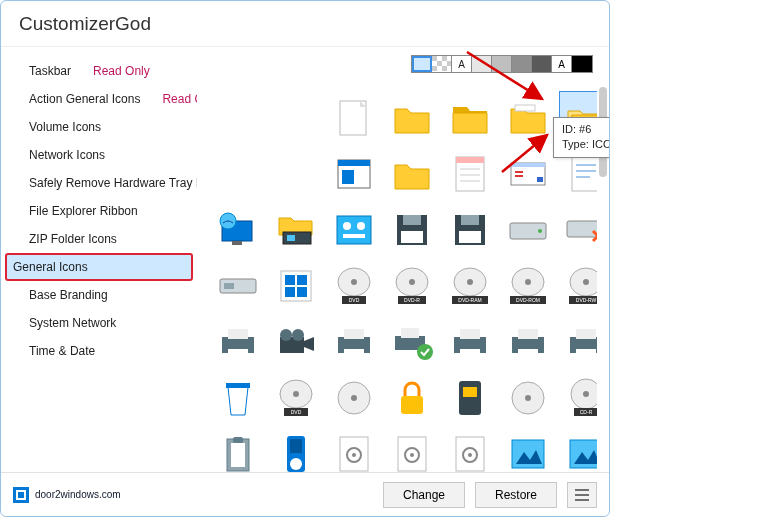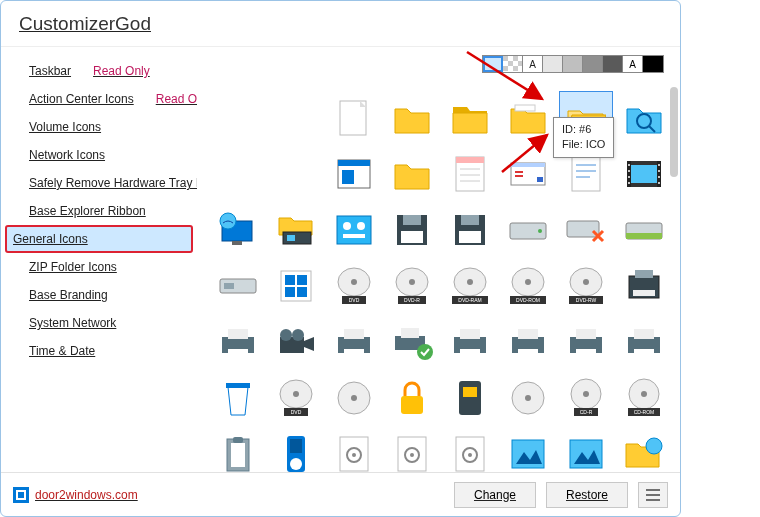--- a/index.html
+++ b/index.html
@@ -1,37 +1,37 @@
 <!DOCTYPE html>
 <html><head>
 <meta charset="utf-8">
 <style>
   * { box-sizing: border-box; margin: 0; padding: 0; }
   html, body { width: 760px; height: 517px; font-family: "Segoe UI", Arial, sans-serif; font-size: 12px; color: #222; background: #fff; }
-  .window { width: 681px; height: 517px; border: 1px solid #9bc3e6; border-radius: 6px; display: flex; flex-direction: column; overflow: hidden; position: relative; text-decoration: underline; }
+  .window { width: 610px; height: 517px; border: 1px solid #9bc3e6; border-radius: 6px; display: flex; flex-direction: column; overflow: hidden; position: relative; }
   .titlebar { height: 46px; display: flex; align-items: center; padding-left: 18px; font-size: 19px; color: #333; border-bottom: 1px solid #eee; }
   .body { flex: 1; display: flex; min-height: 0; position: relative; }
   .sidebar { width: 196px; padding-top: 10px; overflow-y: auto; }
   .sidebar-item { display: flex; align-items: center; height: 28px; padding-left: 28px; font-size: 12px; cursor: pointer; white-space: nowrap; }
   .sidebar-item .label { flex: 0 0 auto; }
   .sidebar-item .note { margin-left: 22px; color: #be185d; }
   .sidebar-item.selected { background: #cde8ff; border: 2px solid #d23; border-radius: 3px; margin: 0 4px; padding-left: 6px; }
   .main { flex: 1; position: relative; overflow: hidden; }
   .swatches { position: absolute; top: 8px; right: 16px; display: flex; border: 1px solid #888; }
   .swatch { width: 20px; height: 16px; border-right: 1px solid #888; display: flex; align-items: center; justify-content: center; font-size: 10px; }
   .swatch:last-child { border-right: none; }
   .swatch.sel { outline: 2px solid #3a8ee6; outline-offset: -2px; background: #cde8ff; }
   .icon-scroll { position: absolute; top: 30px; left: 0; right: 12px; bottom: 0; overflow: hidden; }
   .icon-grid { display: grid; grid-template-columns: repeat(9, 54px); gap: 2px 4px; padding-left: 14px; padding-top: 14px; }
   .icon-cell { width: 54px; height: 54px; display: flex; align-items: center; justify-content: center; border: 1px solid transparent; }
   .icon-cell.selected { background: #cde8ff; border: 1px solid #3a8ee6; }
   .scrollbar { position: absolute; top: 30px; right: 2px; width: 8px; bottom: 0; }
   .scrollbar .thumb { position: absolute; left: 0; width: 8px; top: 10px; height: 90px; background: #ccc; border-radius: 4px; }
   .footer { height: 44px; border-top: 1px solid #e2e2e2; display: flex; align-items: center; padding: 0 12px; }
-  .footer .link { display: flex; align-items: center; gap: 6px; color: #b91c1c; font-size: 12px; cursor: pointer; text-decoration: none; }
+  .footer .link { display: flex; align-items: center; gap: 6px; color: #0f172a; font-size: 10px; cursor: pointer; text-decoration: none; }
   .footer .link .favicon { width: 16px; height: 16px; }
   .footer .spacer { flex: 1; }
   .btn { height: 26px; min-width: 82px; margin-left: 10px; background: #f2f2f2; border: 1px solid #c8c8c8; font-size: 12px; cursor: pointer; padding: 0 0; }
   .icon-btn { height: 26px; width: 30px; margin-left: 10px; background: #f2f2f2; border: 1px solid #c8c8c8; cursor: pointer; display: flex; align-items: center; justify-content: center; }
   .tooltip { position: absolute; background: #fff; border: 1px solid #888; padding: 4px 8px; font-size: 11px; line-height: 1.4; white-space: nowrap; box-shadow: 1px 1px 3px rgba(0,0,0,0.15); z-index: 10; }
   .arrow { position: absolute; z-index: 9; }
   svg { display: block; }
 </style>
 </head>
 <body>
@@ -43,40 +43,40 @@
   </div>
 
   <div class="body">
 
     <div class="sidebar">
       <div class="sidebar-item">
         <span class="label">Taskbar</span>
         <span class="note">Read Only</span>
       </div>
       <div class="sidebar-item">
-        <span class="label">Action Center Icons</span>
+        <span class="label">Action General Icons</span>
         <span class="note">Read Only</span>
       </div>
       <div class="sidebar-item">
         <span class="label">Volume Icons</span>
       </div>
       <div class="sidebar-item">
         <span class="label">Network Icons</span>
       </div>
       <div class="sidebar-item">
         <span class="label">Safely Remove Hardware Tray Icon</span>
       </div>
       <div class="sidebar-item">
-        <span class="label">Base Explorer Ribbon</span>
+        <span class="label">File Explorer Ribbon</span>
+      </div>
+      <div class="sidebar-item">
+        <span class="label">ZIP Folder Icons</span>
       </div>
       <div class="sidebar-item selected">
         <span class="label">General Icons</span>
-      </div>
-      <div class="sidebar-item">
-        <span class="label">ZIP Folder Icons</span>
       </div>
       <div class="sidebar-item">
         <span class="label">Base Branding</span>
       </div>
       <div class="sidebar-item">
         <span class="label">System Network</span>
       </div>
       <div class="sidebar-item">
         <span class="label">Time &amp; Date</span>
       </div>
@@ -563,21 +563,21 @@
         <defs>
             <marker id="ah2" markerWidth="8" markerHeight="8" refX="7" refY="4" orient="auto">
               <polygon points="0,0 8,4 0,8" fill="#d90000"></polygon>
             </marker>
           </defs>
         <line x1="5" y1="45" x2="50" y2="8" stroke="#d90000" stroke-width="2.5" marker-end="url(#ah2)"></line>
       </svg>
 
       <div class="tooltip" style="left:356px; top:70px;">
         <div>ID: #6</div>
-        <div>File: ICO</div>
+        <div>Type: ICO</div>
       </div>
 
     </div>
   </div>
 
   <div class="footer">
     <a class="link">
       <span class="favicon">
         <svg width="16" height="16">
             <rect width="16" height="16" fill="#0078d7"></rect>

